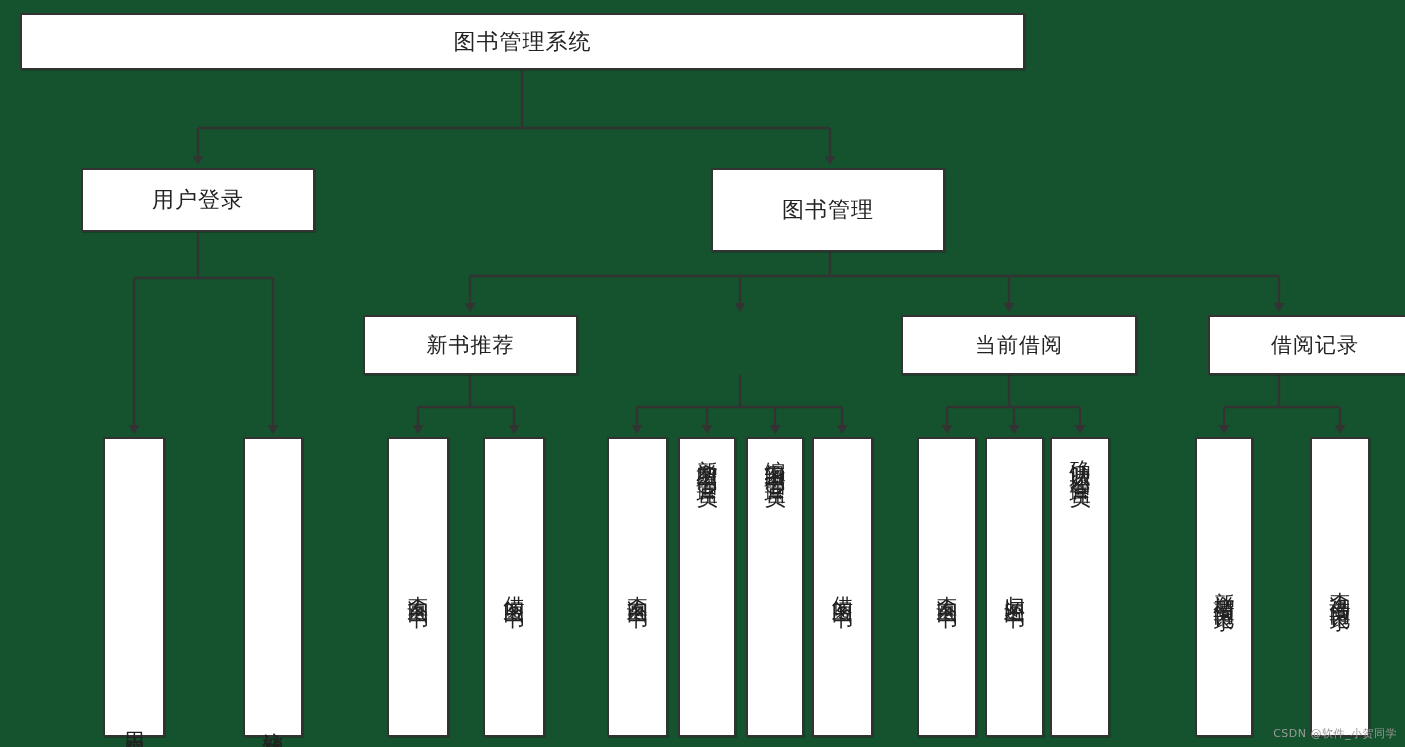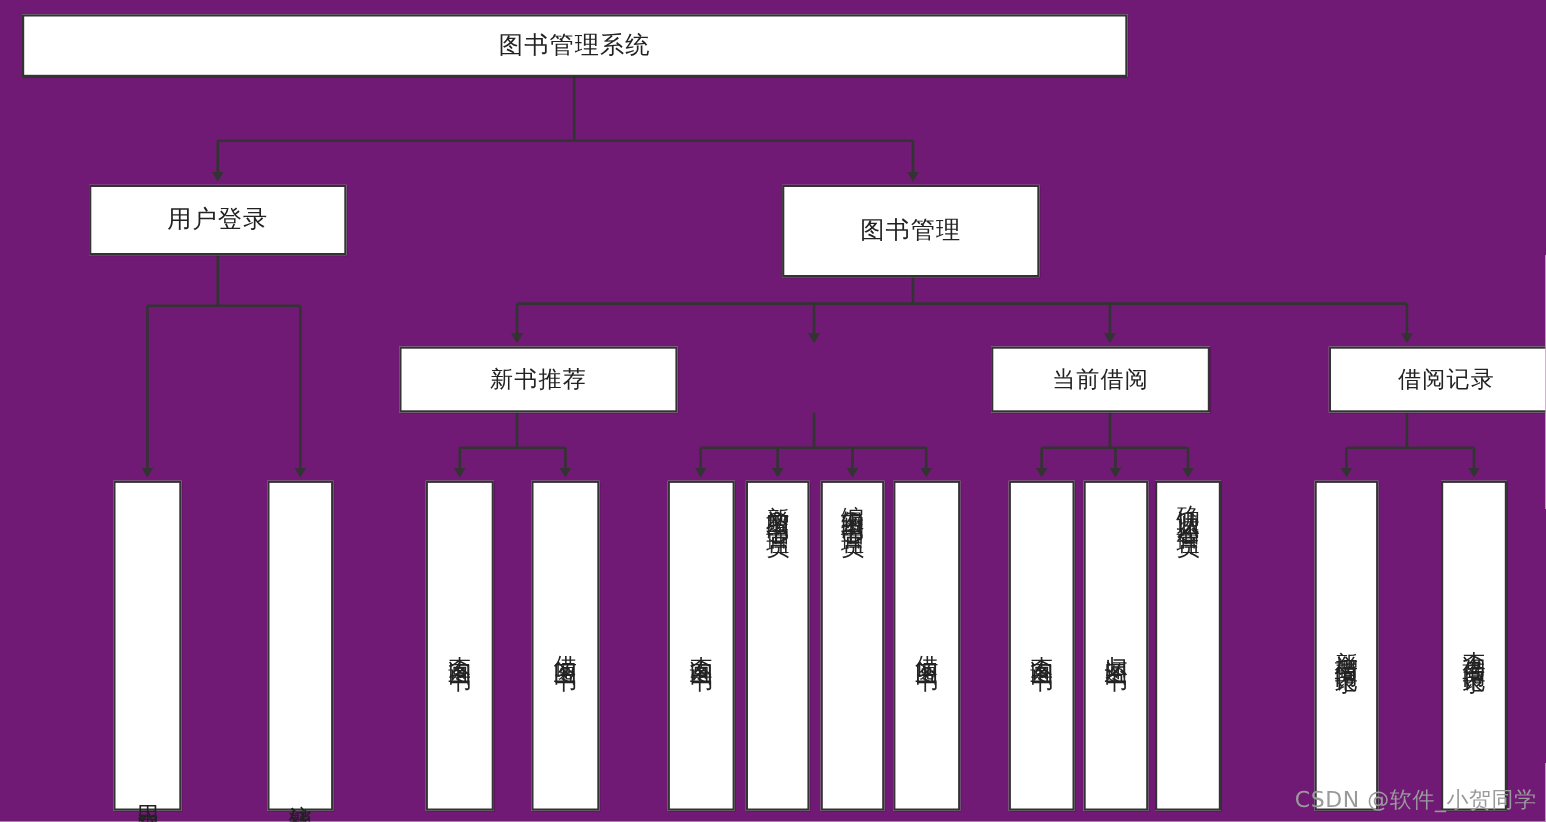--- a/index.html
+++ b/index.html
@@ -7,21 +7,21 @@
     padding: 0;
     background: #ffffff;
   }
   body {
     font-family: "DejaVu Sans", "Liberation Sans", sans-serif;
   }
   #canvas {
     position: relative;
     width: 1405px;
     height: 747px;
-    background: #701a75;
+    background: #14532d;
     overflow: hidden;
   }
   svg.edges {
     position: absolute;
     left: 0;
     top: 0;
     width: 1405px;
     height: 747px;
     pointer-events: none;
   }
@@ -63,21 +63,21 @@
     align-items: flex-end;
   }
   .node.root .label { font-size: 22px; }
   .node.l2 .label { font-size: 22px; }
   .node.l3 .label { font-size: 21px; }
 
   #watermark {
     position: absolute;
     right: 8px;
     bottom: 6px;
-    font-size: 20px;
+    font-size: 11px;
     color: #9a9a9a;
     letter-spacing: 0.5px;
     white-space: nowrap;
     font-family: "DejaVu Sans", "Liberation Sans", sans-serif;
   }
 </style>
 </head>
 <body>
 
 <div id="canvas">
@@ -136,24 +136,24 @@
     <span class="label">图书管理系统</span>
   </div>
 
   <div class="node l2" style="left:81px; top:168px; width:234px; height:64px;">
     <span class="label">用户登录</span>
   </div>
   <div class="node l2" style="left:711px; top:168px; width:234px; height:84px;">
     <span class="label">图书管理</span>
   </div>
 
-  <div class="node l3" style="left:363px; top:315px; width:253px; height:60px;">
+  <div class="node l3" style="left:363px; top:315px; width:215px; height:60px;">
     <span class="label">新书推荐</span>
   </div>
-  <div class="node l3" style="left:901px; top:315px; width:199px; height:60px;">
+  <div class="node l3" style="left:901px; top:315px; width:236px; height:60px;">
     <span class="label">当前借阅</span>
   </div>
   <div class="node l3" style="left:1172px; top:315px; width:214px; height:60px;margin-left:36px;">
     <span class="label">借阅记录</span>
   </div>
 
   <div class="node vert botalign" style="left:103px; top:437px; width:62px; height:300px;">
     <span class="label">用户登录</span>
   </div>
   <div class="node vert botalign" style="left:243px; top:437px; width:60px; height:300px;">

